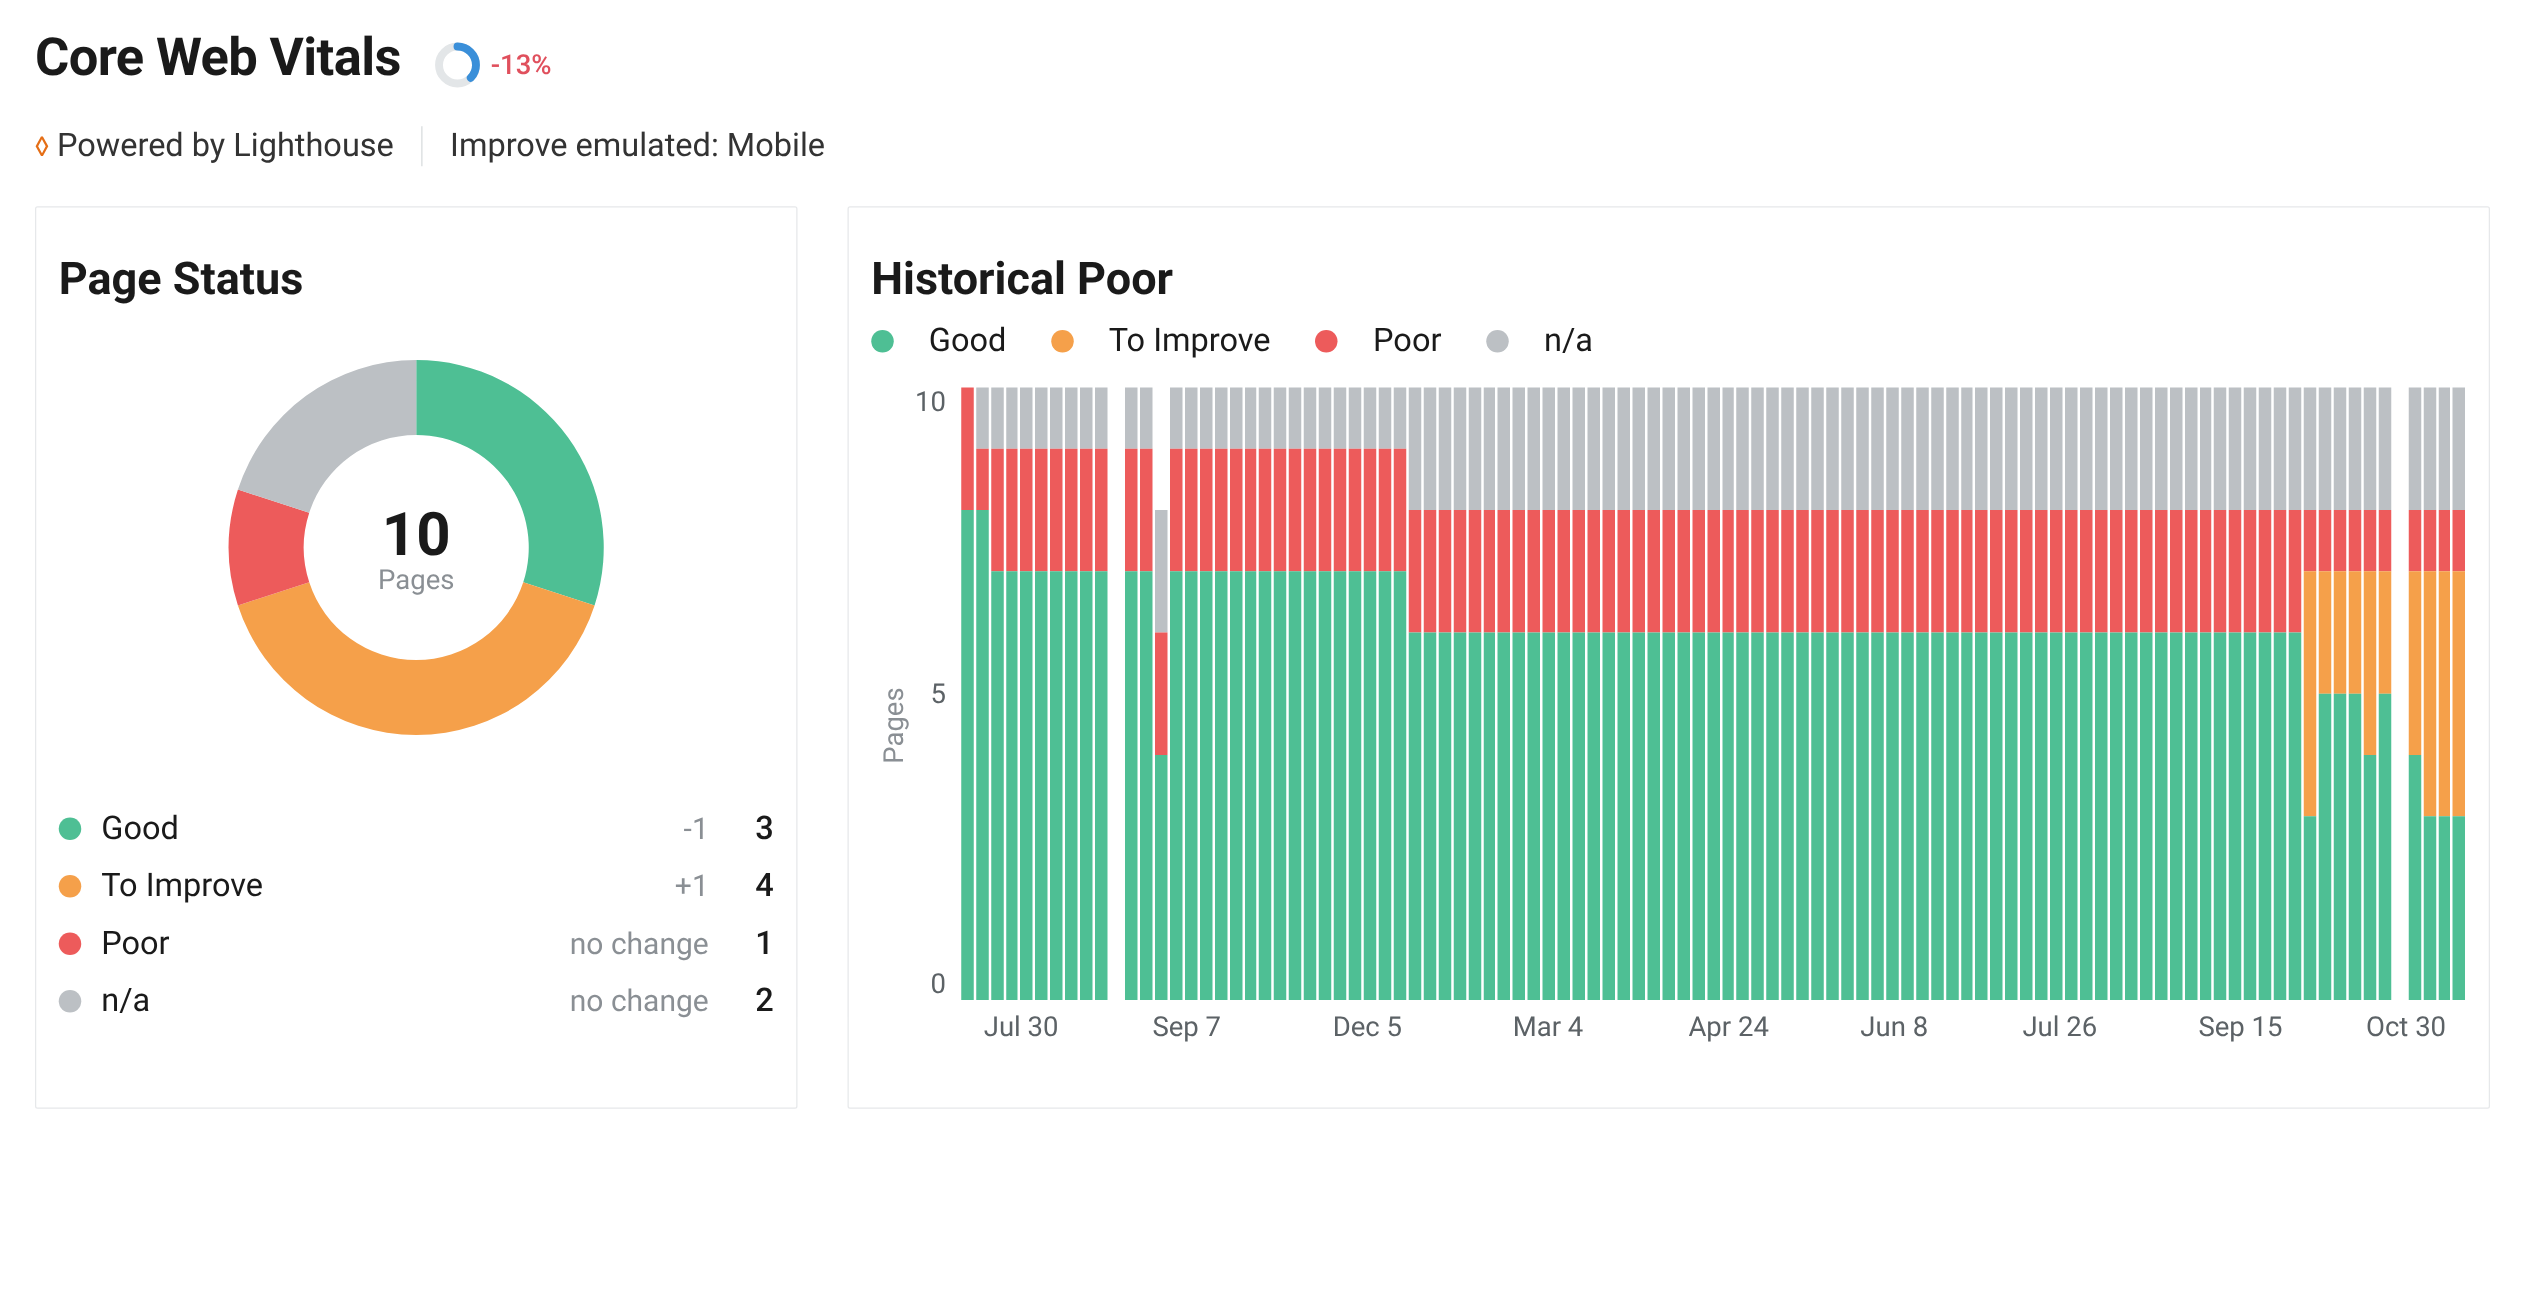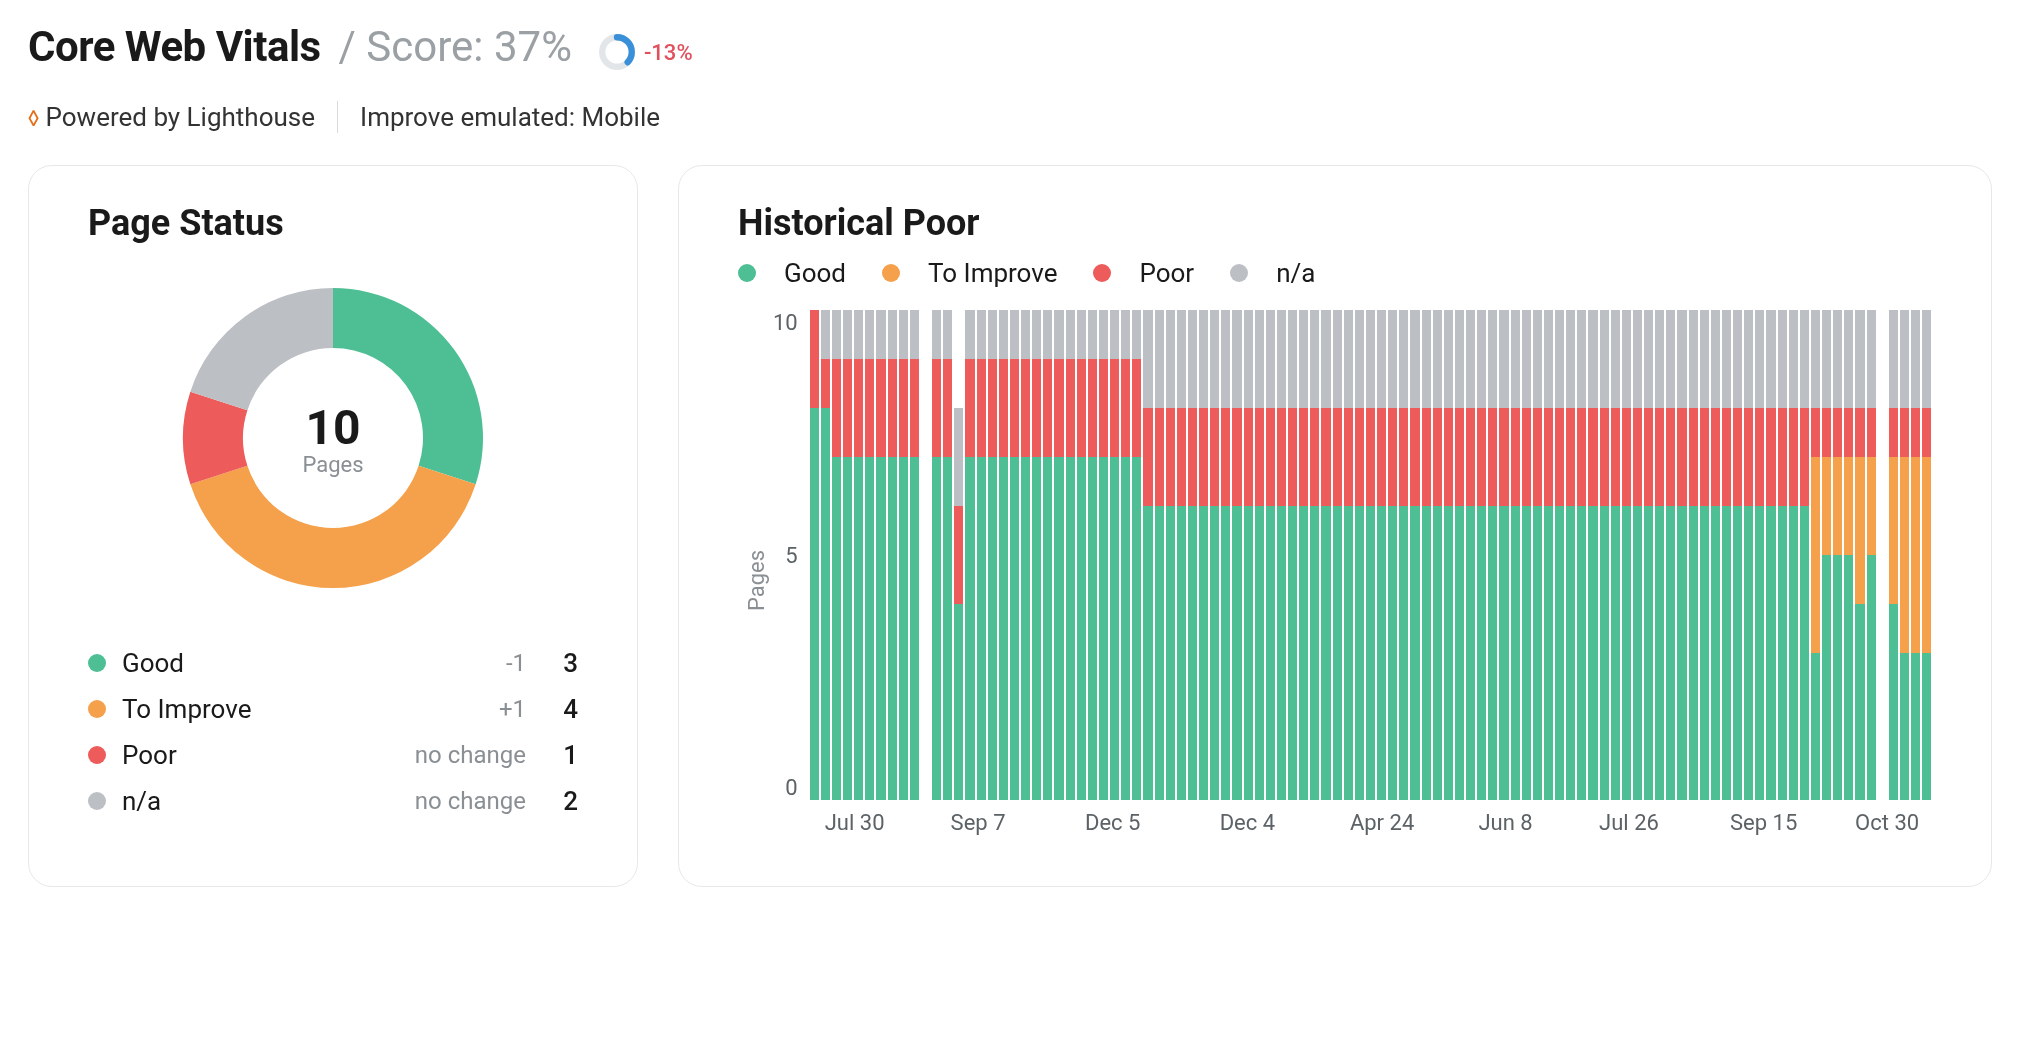--- a/index.html
+++ b/index.html
@@ -19,21 +19,21 @@
   .header h1 { font-size:42px; font-weight:700; margin:0; letter-spacing:-0.5px; }
   .score-label { font-size:42px; color:#9aa0a4; font-weight:400; }
   .mini-donut-wrap { display:flex; align-items:center; gap:8px; margin-left:8px; }
   .delta { color:#e0505d; font-size:22px; font-weight:500; }
 
   .subline { display:flex; align-items:center; gap:22px; margin-top:30px; font-size:26px; color:#333; }
   .lh-icon { color:#e56e16; font-size:22px; }
   .divider { width:1px; height:32px; background:#d7dbdd; }
 
   .panels { display:flex; gap:40px; margin-top:32px; align-items:stretch; }
-  .card { border:1px solid var(--border); border-radius:24px; background:#fff; padding:36px 59px; }
+  .card { border:1px solid var(--border); border-radius:2px; background:#fff; padding:36px 18px; }
   .card-status { width:610px; }
   .card-history { flex:1; min-width:0; }
 
   .card h2 { font-size:36px; font-weight:700; margin:0 0 14px 0; }
 
   .donut-box { position:relative; width:360px; height:360px; margin:0 auto; }
   .donut-center { position:absolute; inset:0; display:flex; flex-direction:column; align-items:center; justify-content:center; }
   .donut-center .num { font-size:48px; font-weight:700; }
   .donut-center .lbl { font-size:22px; color:var(--muted); margin-top:-4px; }
 
@@ -55,21 +55,20 @@
   .bar { flex:1; display:flex; flex-direction:column-reverse; height:100%; }
   .seg { width:100%; }
   .xaxis { position:relative; height:40px; margin-top:10px; font-size:22px; color:#5c6266; }
   .xaxis span { position:absolute; transform:translateX(-50%); white-space:nowrap; }
 </style>
 </head>
 <body>
 
 <div class="header">
   <h1>Core Web Vitals</h1>
-  <span class="score-label">/  Score: 37%</span>
   <span class="mini-donut-wrap">
     <svg id="mini-donut" width="38" height="38" viewBox="0 0 36 36">
         <circle cx="18" cy="18" r="14" fill="none" stroke="#e3e6e8" stroke-width="6"></circle>
         <circle cx="18" cy="18" r="14" fill="none" stroke="#3a8fd9" stroke-width="6" stroke-linecap="round" stroke-dasharray="32.54689989119026 87.96459430051421" transform="rotate(-90 18 18)"></circle>
       </svg>
     <span class="delta">-13%</span>
   </span>
 </div>
 
 <div class="subline">
@@ -658,21 +657,21 @@
               <div class="seg" style="height: 30%; background: rgb(78, 191, 148);"></div>
               <div class="seg" style="height: 40%; background: rgb(245, 160, 74);"></div>
               <div class="seg" style="height: 10%; background: rgb(237, 91, 91);"></div>
               <div class="seg" style="height: 20%; background: rgb(188, 192, 196);"></div>
             </div>
           </div>
         <div class="xaxis" id="xaxis">
             <span style="left: 4%;">Jul 30</span>
             <span style="left: 15%;">Sep 7</span>
             <span style="left: 27%;">Dec 5</span>
-            <span style="left: 39%;">Dec 4</span>
+            <span style="left: 39%;">Mar 4</span>
             <span style="left: 51%;">Apr 24</span>
             <span style="left: 62%;">Jun 8</span>
             <span style="left: 73%;">Jul 26</span>
             <span style="left: 85%;">Sep 15</span>
             <span style="left: 96%;">Oct 30</span>
           </div>
       </div>
     </div>
   </div>
 </div>

